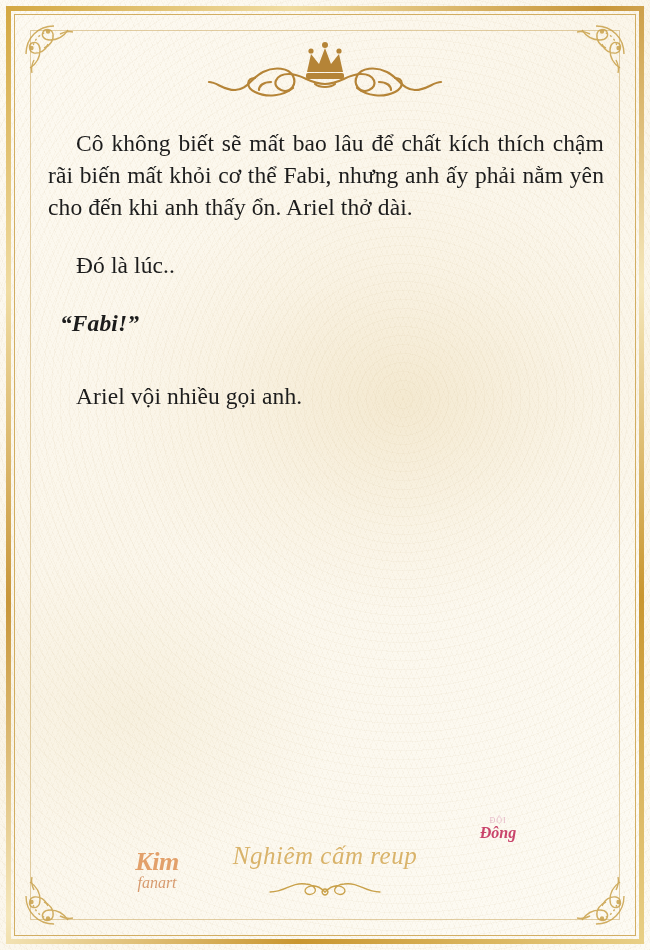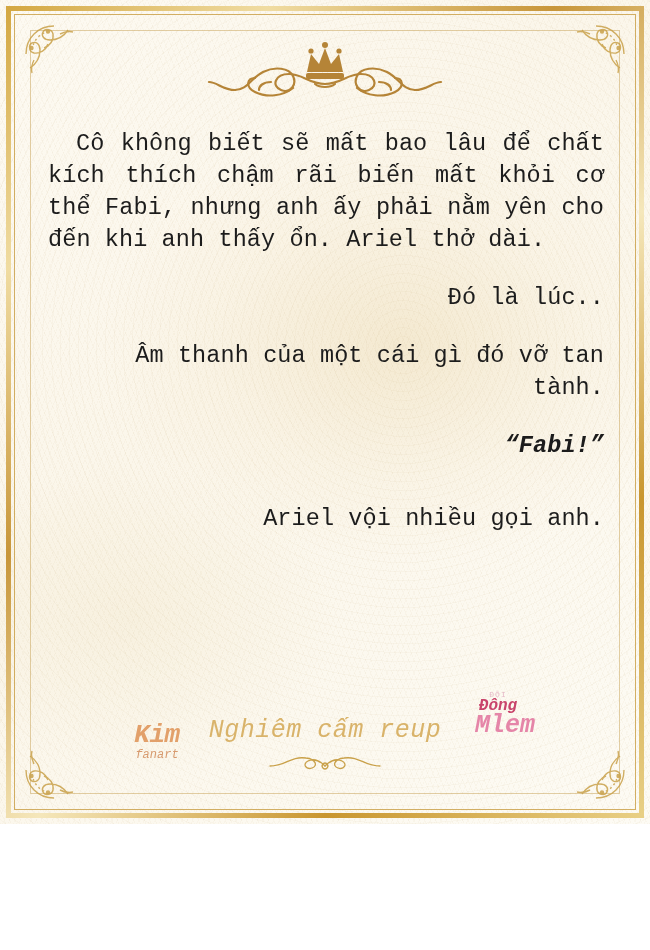--- a/index.html
+++ b/index.html
@@ -10,27 +10,26 @@
     width: 650px;
     height: 950px;
     background: #ffffff;
     font-family: "Liberation Serif", serif;
     overflow: hidden;
   }
 
   .page {
     position: relative;
     width: 650px;
-    height: 824px;
+    height: 950px;
     box-sizing: border-box;
     background:
       radial-gradient(ellipse 420px 300px at 62% 42%, rgba(238,222,186,0.55) 0%, rgba(245,233,208,0.25) 45%, rgba(255,255,255,0) 72%),
       radial-gradient(ellipse 300px 220px at 20% 75%, rgba(240,228,198,0.35) 0%, rgba(255,255,255,0) 70%),
       linear-gradient(135deg, #fdfaf2 0%, #fbf6ea 40%, #fdfbf4 100%);
-    font-family: Liberation Mono, monospace;
   }
 
   
   .texture {
     position: absolute;
     inset: 0;
     pointer-events: none;
     opacity: 0.55;
     background-image:
       repeating-linear-gradient(68deg, rgba(206,184,140,0.16) 0px, rgba(206,184,140,0.16) 0.7px, rgba(255,255,255,0) 0.7px, rgba(255,255,255,0) 5px),
@@ -103,21 +102,21 @@
     letter-spacing: 0.1px;
   }
   .para.gap { margin-top: 26px; }
   .para.quote {
     font-weight: bold;
     font-style: italic;
     text-indent: 12px;
     margin-top: 26px;
     margin-bottom: 41px;
   }
-  .para.tight { text-align: right; }
+  .para.tight { text-align: left; }
 
   
   .footer {
     position: absolute;
     left: 40px;
     right: 40px;
     bottom: 42px;
     height: 92px;
   }
   .logo-left {
@@ -139,21 +138,21 @@
   }
   .logo-left .l2 {
     font-size: 30px;
     font-weight: bold;
     font-style: italic;
     line-height: 0.9;
     letter-spacing: -0.5px;
     color: #d9794a;
   }
   .logo-left .l3 {
-    font-size: 12px;
+    font-size: 16px;
     font-style: italic;
     color: #d79a6e;
     margin-top: 1px;
   }
   .center-note {
     position: absolute;
     left: 0; right: 0;
     top: 26px;
     text-align: center;
     font-size: 25px;
@@ -281,38 +280,36 @@
         <path d="M60 52 C48 52 42 44 34 44"></path>
         <path d="M96 44 C88 44 84 48 84 52"></path>
       </g>
       <path d="M140 46 C145 50 155 50 160 46"></path>
     </svg>
   </div>
 
   <div class="content">
     <p class="para">Cô không biết sẽ mất bao lâu để chất kích thích chậm rãi biến mất khỏi cơ thể Fabi, nhưng anh ấy phải nằm yên cho đến khi anh thấy ổn.  Ariel thở dài.</p>
     <p class="para tight gap">Đó là lúc..</p>
-    <p class="para tight gap">Âm thanh của một cái gì đó vỡ tan tành.</p>
     <p class="para tight quote">“Fabi!”</p>
     <p class="para tight">Ariel vội nhiều gọi anh.</p>
   </div>
 
   <div class="footer">
 
     <div class="logo-left">
       <div class="l1">Kim</div>
       <div class="l3">fanart</div>
     </div>
 
     <div class="center-note">Nghiêm cấm reup</div>
 
     <div class="logo-right">
       <div class="r0">ĐỘI</div>
       <div class="r1">Đông</div>
-      <div class="r2">Mlem</div>
     </div>
 
     <div class="footer-orn">
       <svg viewBox="0 0 130 22" fill="none" stroke="currentColor" stroke-width="1.3" stroke-linecap="round">
         <path d="M10 14 C26 14 30 4 46 6 C56 7 58 14 52 16 C46 18 42 12 48 9 C56 5 62 11 65 14"></path>
         <path d="M120 14 C104 14 100 4 84 6 C74 7 72 14 78 16 C84 18 88 12 82 9 C74 5 68 11 65 14"></path>
         <path d="M62 14 C63 10 67 10 68 14 C67 18 63 18 62 14 Z"></path>
       </svg>
     </div>
   </div>

